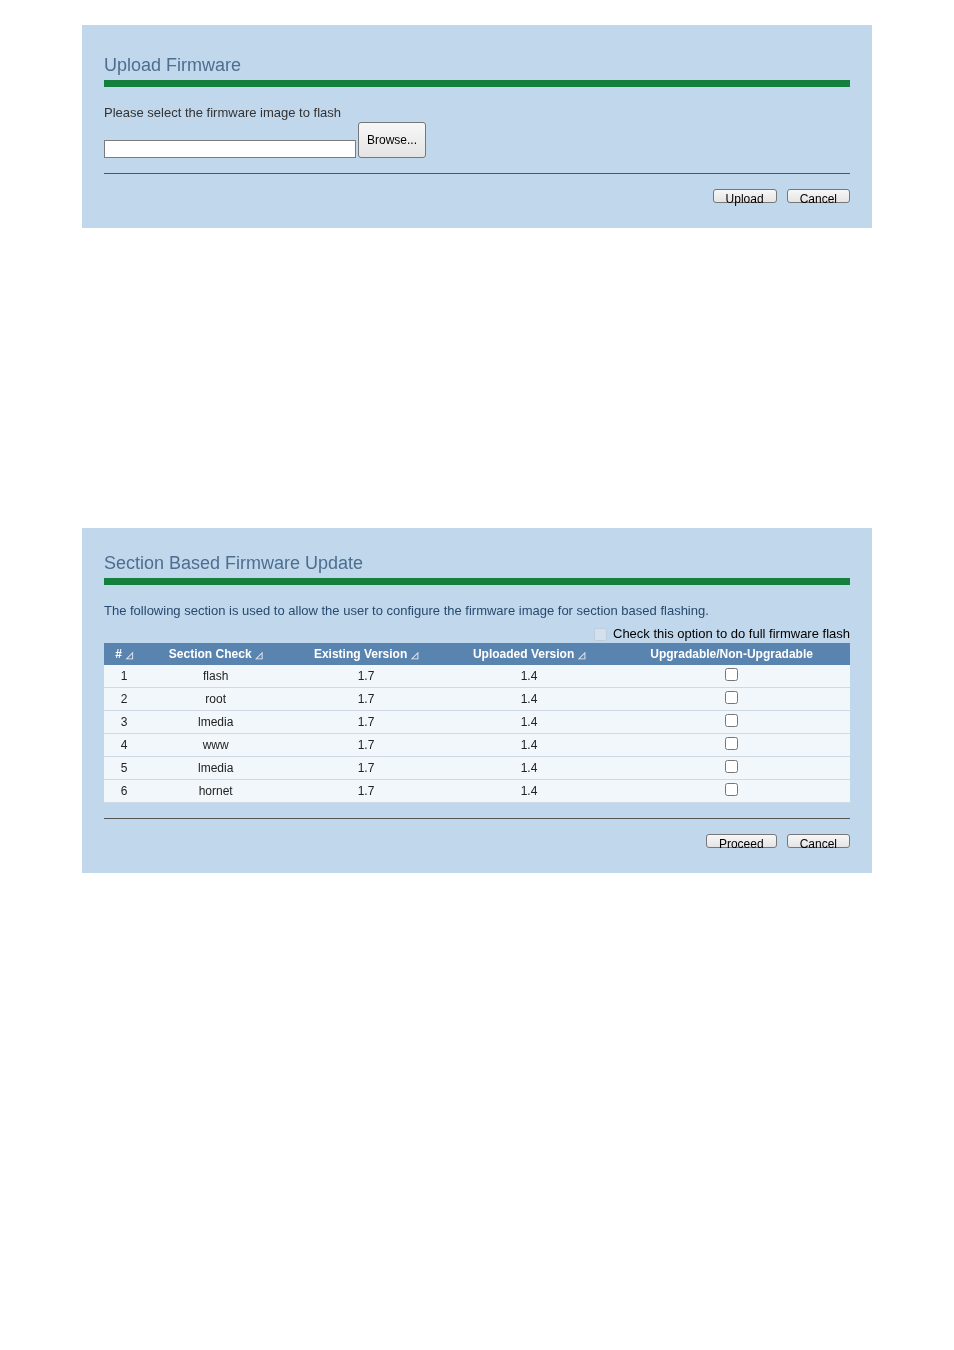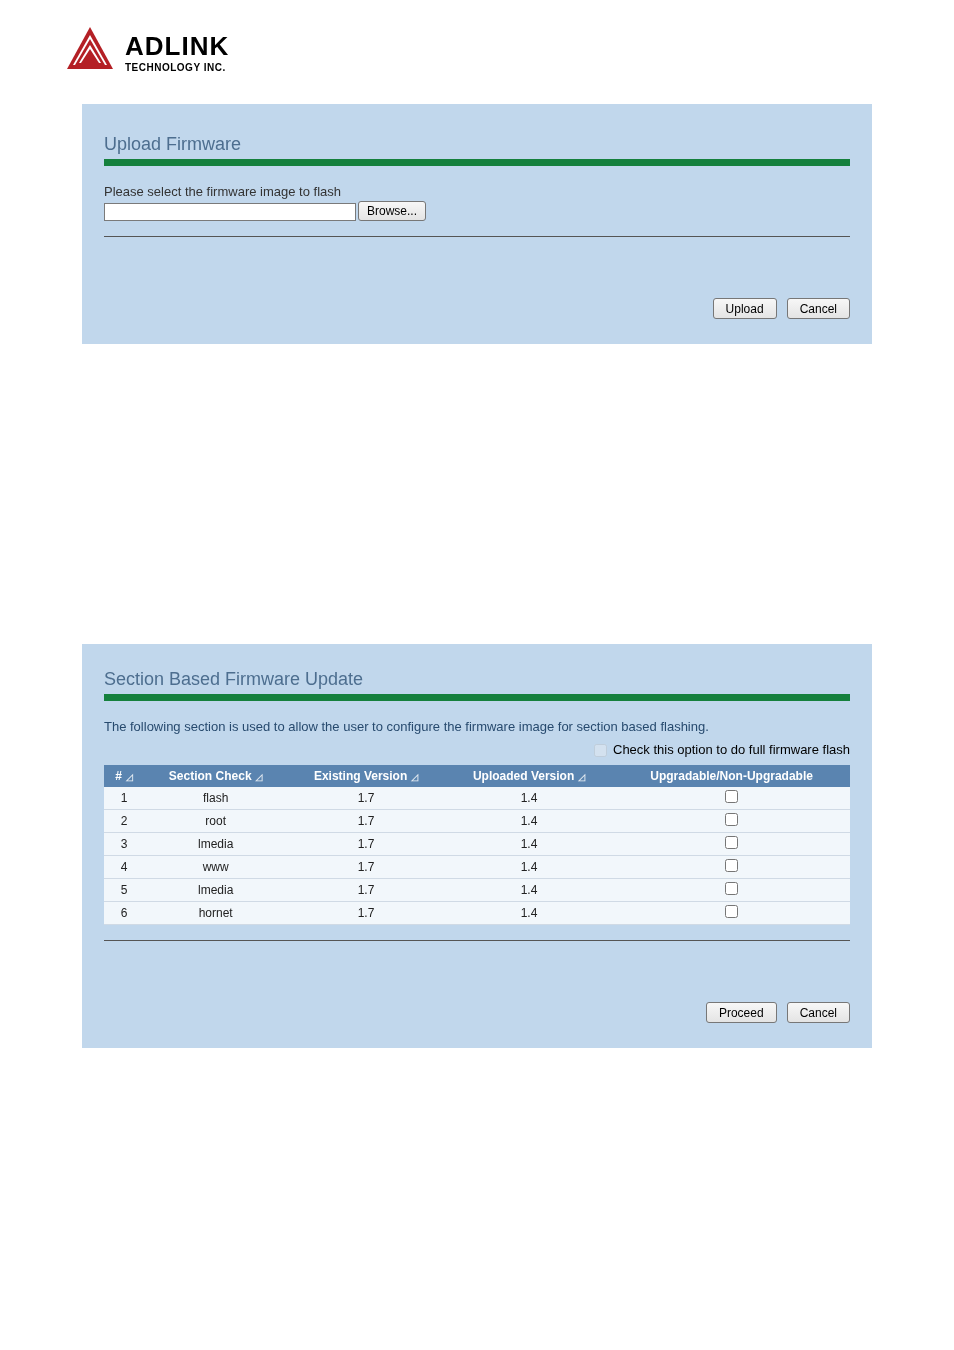--- a/index.html
+++ b/index.html
@@ -78,49 +78,48 @@
       font-size: 12px;
       padding: 0 4px;
     }
     .browse-btn {
       background: linear-gradient(#f7f7f7, #e4e4e4);
       border: 1px solid #777;
       border-radius: 3px;
       font-size: 12px;
       padding: 2px 8px;
       cursor: pointer;
-      height: 20px;
+      height: 36px;
       margin-left: 2px;
     }
     .btn-row {
       display: flex;
       justify-content: flex-end;
       gap: 10px;
       margin-top: 15px;
     }
     .btn {
       background: linear-gradient(#f7f7f7, #e4e4e4);
       border: 1px solid #777;
       border-radius: 3px;
       font-size: 12px;
       padding: 2px 12px;
       cursor: pointer;
-      height: 21px;
-      margin-top: 46px;
+      height: 14px;
     }
     .desc {
       font-size: 13px;
       color: #274a6e;
       margin-bottom: 8px;
     }
     .full-flash-row {
       text-align: right;
       font-size: 13px;
       color: #000;
-      margin-bottom: 8px;
+      margin-bottom: 2px;
     }
     .full-flash-row input[type="checkbox"] {
       vertical-align: middle;
       margin-right: 2px;
     }
     table.firmware {
       width: 100%;
       border-collapse: collapse;
       font-size: 12px;
     }
@@ -156,35 +155,20 @@
       width: 13px;
       height: 13px;
       opacity: 0.5;
     }
   </style>
 </head>
 <body>
 
 <div class="page">
 
-  <div class="logo-area">
-    <span class="logo-triangle">
-      <svg width="50" height="50" viewBox="0 0 50 50">
-        <polygon points="25,2 48,44 2,44" fill="#b42025"></polygon>
-        <polygon points="25,10 42,40 8,40" fill="#ffffff"></polygon>
-        <polygon points="25,14 40,40 10,40" fill="#b42025"></polygon>
-        <polygon points="25,20 36,38 14,38" fill="#ffffff"></polygon>
-        <polygon points="25,24 34,38 16,38" fill="#b42025"></polygon>
-      </svg>
-    </span>
-    <span class="logo-text">
-      <div class="logo-main">ADLINK</div>
-      <div class="logo-sub">TECHNOLOGY INC.</div>
-    </span>
-  </div>
 
   <div class="panel">
     <div class="panel-title">Upload Firmware</div>
     <div class="prompt">Please select the firmware image to flash</div>
     <div class="file-row">
       <input type="text" class="file-input" style="">
       <button class="browse-btn">Browse...</button>
     </div>
     <div class="btn-row">
       <button class="btn">Upload</button>

